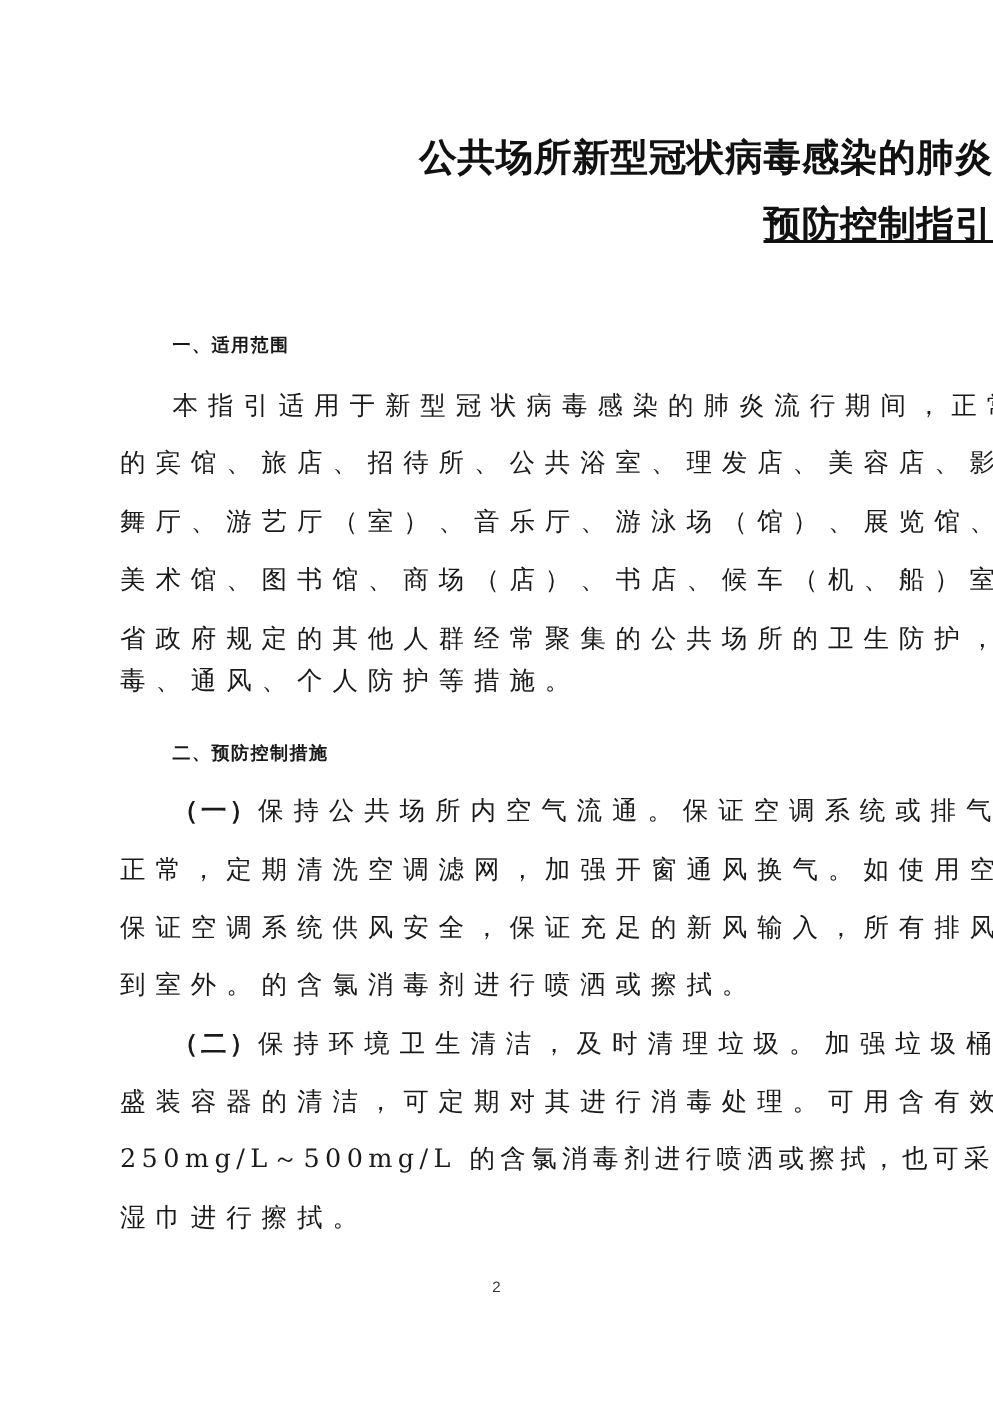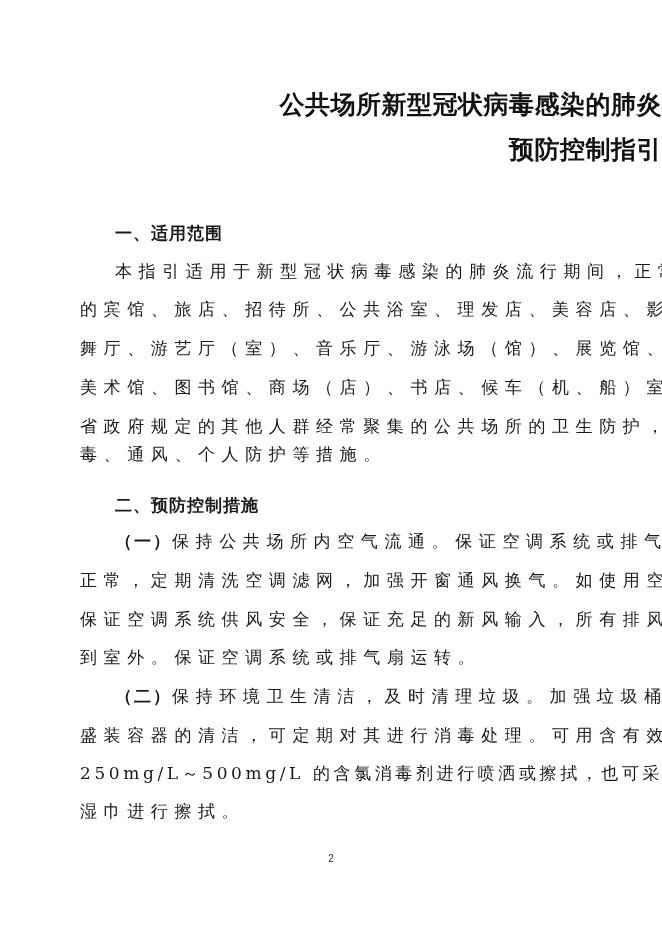--- a/index.html
+++ b/index.html
@@ -2,25 +2,25 @@
 <html><head>
 <meta charset="utf-8">
 <style>
   html, body { margin: 0; padding: 0; background: #ffffff; }
   body { width: 662px; height: 936px; position: relative; overflow: hidden;
          font-family: "DejaVu Serif", "Liberation Serif", serif; color: #1a1a1a; }
   .title { position: absolute; left: 0; width: 662px; text-align: right;
            font-family: "DejaVu Sans", "Liberation Sans", sans-serif;
            font-size: 25px; font-weight: bold; color: #111; letter-spacing: 0.5px; }
   .t1 { top: 88px; }
-  .t2 { top: 133px; }
+  .t2 { top: 133px; text-decoration: underline; }
   .line { position: absolute; left: 80px; width: 504px; font-size: 17px;
           line-height: 22px; white-space: nowrap; letter-spacing: 6.6px; }
   .line.indent { left: 115px; width: 469px; }
-  .heading { position: absolute; left: 115px; font-size: 17px; font-weight: bold;
+  .heading { position: absolute; left: 115px; font-size: 12px; font-weight: bold;
              font-family: "DejaVu Sans", "Liberation Sans", sans-serif; letter-spacing: 1px; }
   .bold-lead { font-weight: bold; font-family: "DejaVu Sans", "Liberation Sans", sans-serif; letter-spacing: 2px; }
   .page-num { position: absolute; top: 853px; left: 0; width: 662px; text-align: center;
               font-size: 10px; color: #333; font-family: "Liberation Sans", sans-serif; }
 </style>
 </head>
 <body>
 
 <div>
   <div class="title t1">公共场所新型冠状病毒感染的肺炎</div>
@@ -35,21 +35,21 @@
   <div class="line" style="top:415px;">省政府规定的其他人群经常聚集的公共场所的卫生防护，包括消</div>
   <div class="line" style="top:443px;">毒、通风、个人防护等措施。</div>
 
   <div class="heading" style="top:494px;">二、预防控制措施</div>
 
   <div class="line indent" style="top:530px;">
     <span class="bold-lead">（一）</span><span>保持公共场所内空气流通。保证空调系统或排气扇运转</span>
   </div>
   <div class="line" style="top:569px;">正常，定期清洗空调滤网，加强开窗通风换气。如使用空调，应</div>
   <div class="line" style="top:608px;">保证空调系统供风安全，保证充足的新风输入，所有排风直接排</div>
-  <div class="line" style="top:646px;">到室外。保证空调系统或排气扇运转。</div>
+  <div class="line" style="top:646px;">到室外。的含氯消毒剂进行喷洒或擦拭。</div>
 
   <div class="line indent" style="top:685px;">
     <span class="bold-lead">（二）</span><span>保持环境卫生清洁，及时清理垃圾。加强垃圾桶等垃圾</span>
   </div>
   <div class="line" style="top:724px;">盛装容器的清洁，可定期对其进行消毒处理。可用含有效氯</div>
   <div class="line" style="top:762px; letter-spacing:3.6px;">250mg/L～500mg/L 的含氯消毒剂进行喷洒或擦拭，也可采用消毒</div>
   <div class="line" style="top:801px;font-family:Liberation Serif, serif;">湿巾进行擦拭。</div>
 
   <div class="page-num">2</div>
 </div>

